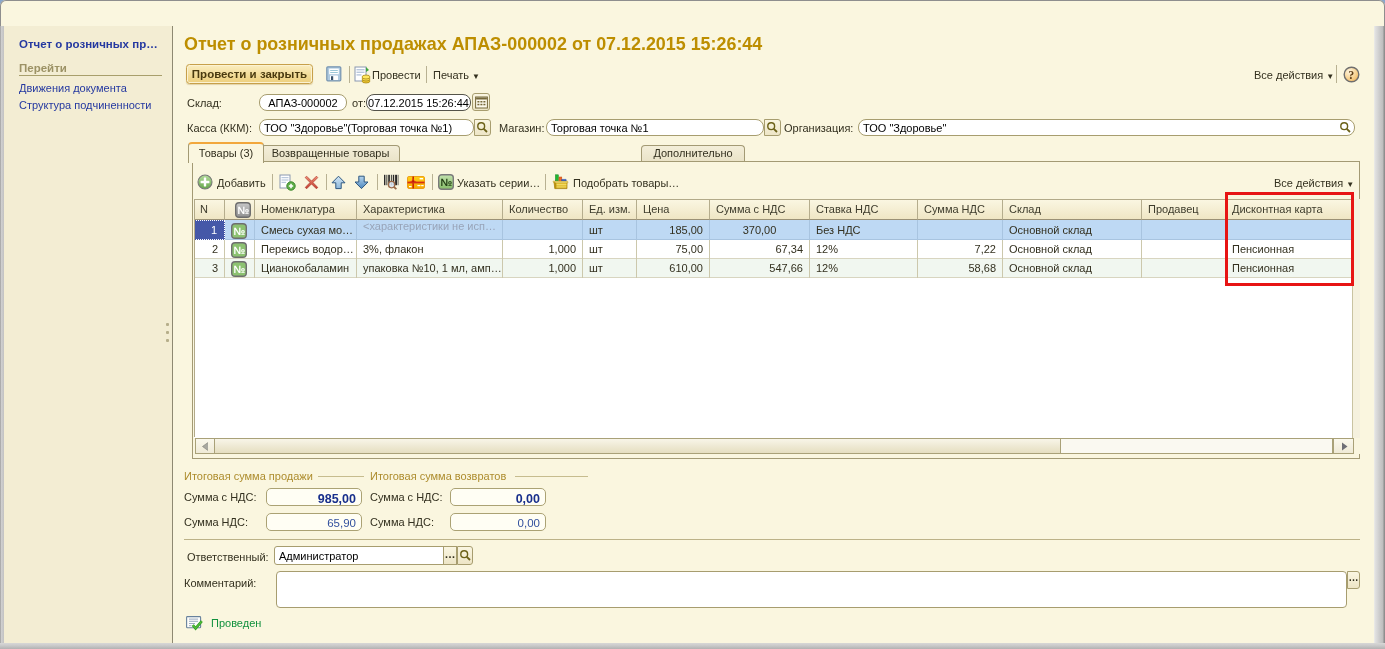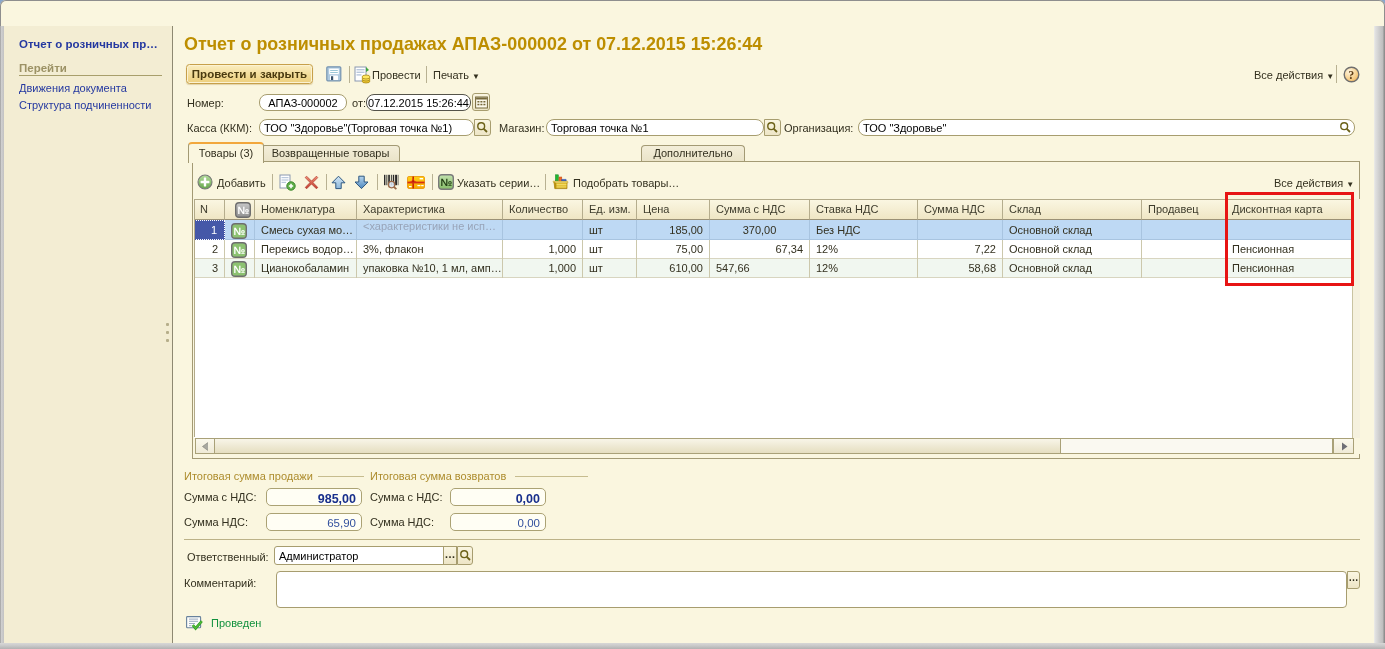--- a/index.html
+++ b/index.html
@@ -103,21 +103,21 @@
           <radialGradient id="gq" cx="0.35" cy="0.3" r="0.85">
             <stop offset="0" stop-color="#FDF4DE"></stop>
             <stop offset="0.55" stop-color="#F8D494"></stop>
             <stop offset="1" stop-color="#EFAE50"></stop>
           </radialGradient>
         </defs>
       <circle cx="8.5" cy="8.5" r="7.3" fill="url(#gq)" stroke="#6E6E6E" stroke-width="1.4"></circle>
       <text x="5.2" y="12.8" font-size="12" font-weight="bold" fill="#5E3C14" font-family="Liberation Serif">?</text>
     </svg>
 
-    <div class="lbl" style="left:13px;top:71px">Номер:</div>
+    <div class="lbl" style="left:13px;top:71px">Склад:</div>
     <div class="inp" style="left:85px;top:68px;width:88px;height:17px;text-align:center;padding-top:1px">АПАЗ-000002</div>
     <div class="lbl" style="left:178px;top:71px">от:</div>
     <div class="inp" style="left:192px;top:68px;width:105px;height:17px;text-align:center;padding-top:1px;border-color:#55544A">07.12.2015 15:26:44</div>
     <div class="btn-beige" style="left:298px;top:67px;width:18px;height:18px">
       <svg width="13" height="13" viewBox="0 0 13 13" style="margin:2px 2px">
         <rect x="0.6" y="1" width="11.8" height="11" fill="#FCF9EC" stroke="#75683A" stroke-width="1"></rect>
         <rect x="1.1" y="1.5" width="10.8" height="2" fill="#75683A"></rect>
         <g fill="#75683A">
             <rect x="2.4" y="5" width="2" height="1.5"></rect>
             <rect x="5.4" y="5" width="2" height="1.5"></rect>
@@ -355,21 +355,21 @@
                   </linearGradient>
                 </defs>
                 <rect x="0.7" y="0.7" width="14.6" height="14.6" rx="3.4" fill="#8CC271" stroke="#6E6E6E" stroke-width="1.4"></rect>
                 <text x="2.6" y="12" font-size="10.5" font-weight="bold" fill="#FFF" font-family="Liberation Sans">№</text>
               </svg></div>
             <div style="position:absolute;left:61px;width:102px;height:19px;border-right:1px solid #CCC8AC;padding:3px 6px 0 6px;white-space:nowrap;overflow:hidden;">Цианокобаламин</div>
             <div style="position:absolute;left:163px;width:146px;height:19px;border-right:1px solid #CCC8AC;padding:3px 6px 0 6px;white-space:nowrap;overflow:hidden;">упаковка №10, 1 мл, амп…</div>
             <div style="position:absolute;left:309px;width:80px;height:19px;border-right:1px solid #CCC8AC;padding:3px 6px 0 6px;white-space:nowrap;overflow:hidden;text-align:right;">1,000</div>
             <div style="position:absolute;left:389px;width:54px;height:19px;border-right:1px solid #CCC8AC;padding:3px 6px 0 6px;white-space:nowrap;overflow:hidden;">шт</div>
             <div style="position:absolute;left:443px;width:73px;height:19px;border-right:1px solid #CCC8AC;padding:3px 6px 0 6px;white-space:nowrap;overflow:hidden;text-align:right;">610,00</div>
-            <div style="position:absolute;left:516px;width:100px;height:19px;border-right:1px solid #CCC8AC;padding:3px 6px 0 6px;white-space:nowrap;overflow:hidden;text-align:left;">547,66</div>
+            <div style="position:absolute;left:516px;width:100px;height:19px;border-right:1px solid #CCC8AC;padding:3px 6px 0 6px;white-space:nowrap;overflow:hidden;text-align:right;">547,66</div>
             <div style="position:absolute;left:616px;width:108px;height:19px;border-right:1px solid #CCC8AC;padding:3px 6px 0 6px;white-space:nowrap;overflow:hidden;">12%</div>
             <div style="position:absolute;left:724px;width:85px;height:19px;border-right:1px solid #CCC8AC;padding:3px 6px 0 6px;white-space:nowrap;overflow:hidden;text-align:right;">58,68</div>
             <div style="position:absolute;left:809px;width:139px;height:19px;border-right:1px solid #CCC8AC;padding:3px 6px 0 6px;white-space:nowrap;overflow:hidden;">Основной склад</div>
             <div style="position:absolute;left:948px;width:84px;height:19px;border-right:1px solid #CCC8AC;padding:3px 6px 0 6px;white-space:nowrap;overflow:hidden;"></div>
             <div style="position:absolute;left:1032px;width:126px;height:19px;border-right:1px solid #CCC8AC;padding:3px 6px 0 6px;white-space:nowrap;overflow:hidden;">Пенсионная</div>
           </div>
           <div style="position:absolute;left:0;top:21px;width:31px;height:20px;background:#4558A8;border:1px dotted #FFF;color:#FFF;text-align:right;padding:3px 7px 0 0">1</div>
         </div>
       <div id="hscroll">
         <div style="position:absolute;left:1px;top:0;width:20px;height:16px;background:linear-gradient(#FAF8EC,#EFEAD6);border:1px solid #A9A178;"><svg width="9" height="9" viewBox="0 0 9 9" style="margin:2.5px 5px">

